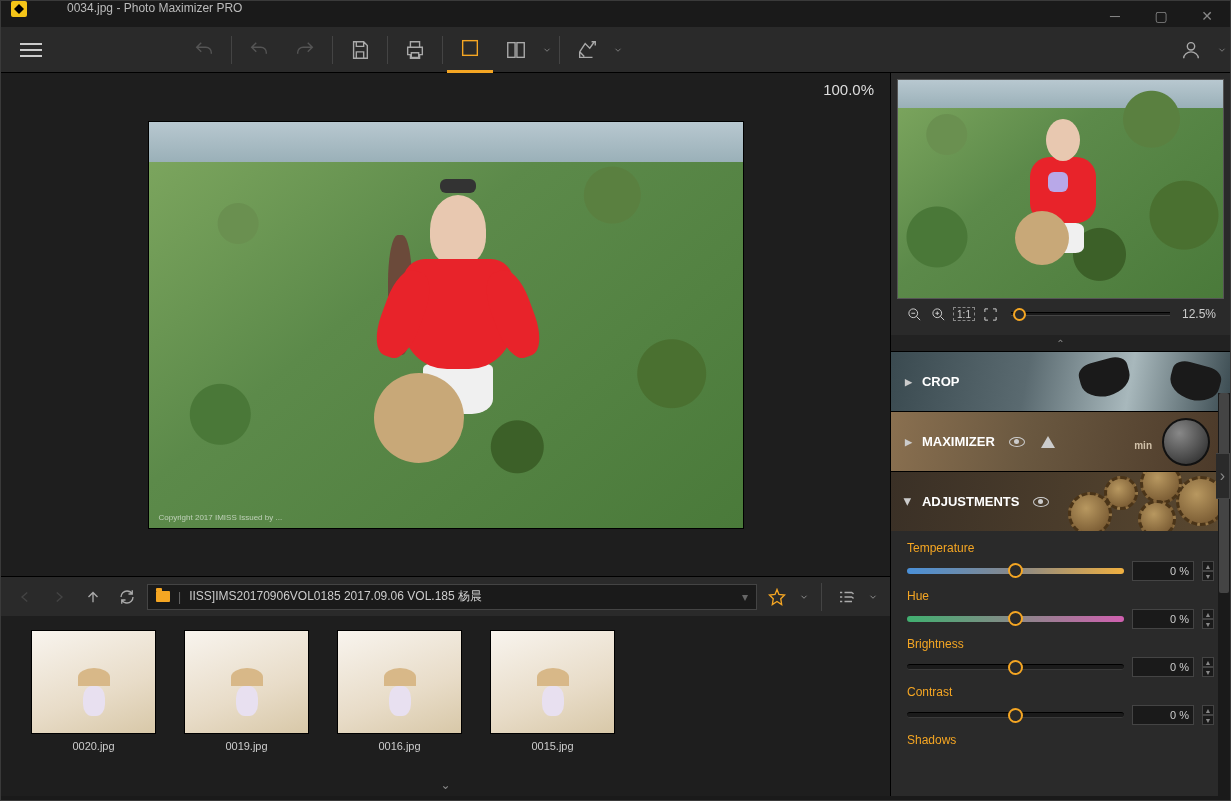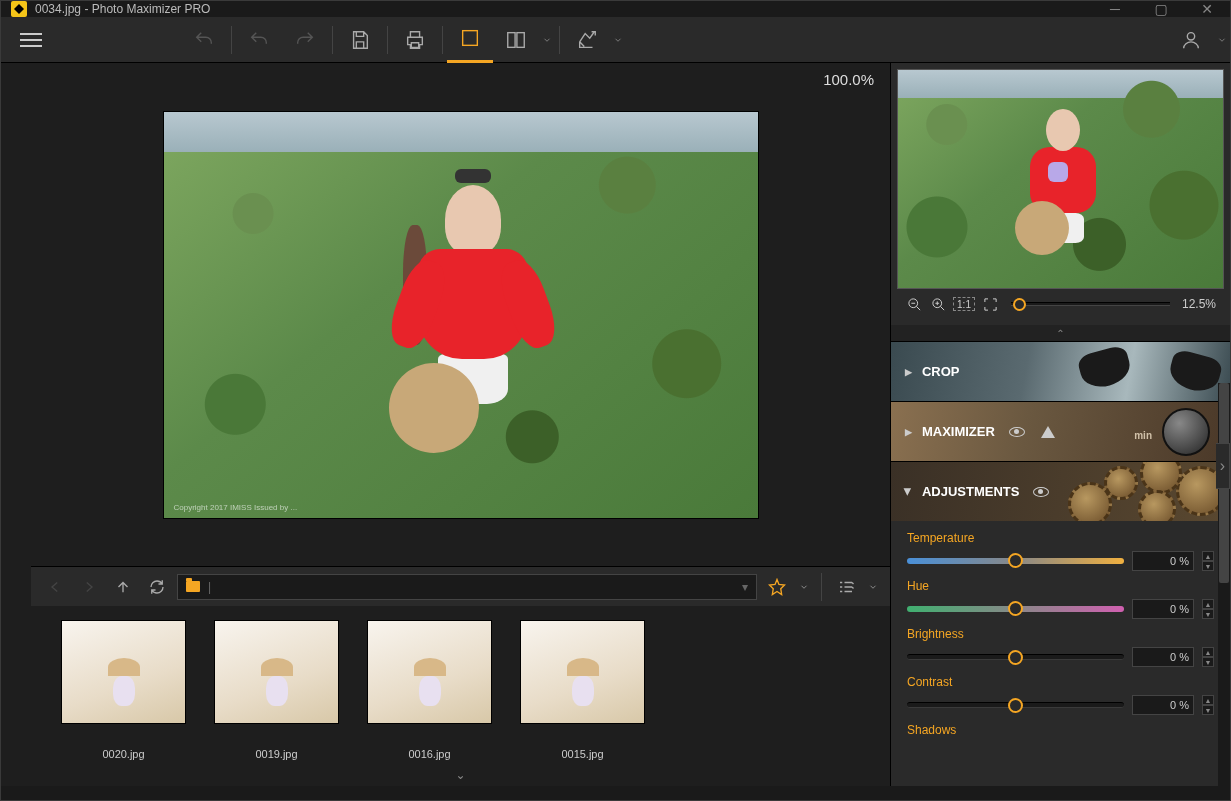--- a/index.html
+++ b/index.html
@@ -1,34 +1,34 @@
 <!DOCTYPE html>
 <html><head>
 <meta charset="utf-8">
 <style>
 * { margin:0; padding:0; box-sizing:border-box; font-family:"Segoe UI",Arial,sans-serif; user-select:none; }
 body { background:#1a1a1a; width:1231px; height:801px; overflow:hidden; border:1px solid #3a3a3a; }
-.titlebar { height:16px; background:#1a1a1a; display:flex; align-items:center; color:#bbb; font-size:12px; }
+.titlebar { height:26px; background:#1a1a1a; display:flex; align-items:flex-start; color:#bbb; font-size:12px;gap:32px; }
 .titlebar .app-icon { width:16px; height:16px; background:#f5c518; margin:0 8px 0 10px; border-radius:2px; position:relative; }
 .titlebar .app-icon:after { content:""; position:absolute; inset:3px; background:#000; clip-path:polygon(50% 0,100% 50%,50% 100%,0 50%); }
 .winctrl { margin-left:auto; display:flex; }
 .winbtn { width:46px; height:30px; display:flex; align-items:center; justify-content:center; color:#888; font-size:14px; }
 
 .toolbar { height:46px; background:#2a2a2a; display:flex; align-items:center; color:#ccc; border-bottom:1px solid #000; }
 .hamburger { width:60px; display:flex; flex-direction:column; align-items:center; justify-content:center; gap:4px; height:100%; }
 .hamburger span { width:22px; height:2px; background:#ccc; }
 .tbtn { width:46px; height:46px; display:flex; align-items:center; justify-content:center; color:#aaa; position:relative; }
 .tbtn.active { border-bottom:3px solid #f5a623; color:#f5a623; }
 .tbtn.disabled { color:#555; }
 .tbtn.small { width:16px; }
 .sep { width:1px; height:28px; background:#444; margin:0 4px; }
 .tbtn svg { width:22px; height:22px; stroke:currentColor; fill:none; stroke-width:1.5; }
 
 .main-row { display:flex; height:calc(100% - 76px); }
-.canvas-col { flex:1; display:flex; flex-direction:column; background:#1e1e1e;padding-left:30px; }
+.canvas-col { flex:1; display:flex; flex-direction:column; background:#1e1e1e; }
 .canvas-area { flex:1; position:relative; display:flex; align-items:center; justify-content:center; background:#1e1e1e; }
 .zoom-label { position:absolute; top:8px; right:16px; color:#ddd; font-size:15px; }
 .main-image { width:596px; height:408px; border:1px solid #000; background:linear-gradient(140deg,#7fa860 0%,#5c8a4a 40%,#4a7a3a 100%); position:relative; overflow:hidden; }
 .main-image .sky { position:absolute; top:0; left:0; right:0; height:40px; background:linear-gradient(#b8c8d0,#9ab0b8); }
 .main-image .person { position:absolute; left:42%; top:18%; width:120px; height:260px; }
 .main-image .head { width:56px; height:70px; background:#e8c8b0; border-radius:50% 50% 40% 40%; margin:0 auto; position:relative; }
 .main-image .hair { position:absolute; top:-8px; left:-8px; right:-8px; height:80px; background:#6b4a3a; border-radius:50% 50% 20% 20%; z-index:-1; }
 .main-image .hair2 { position:absolute; top:40px; left:-10px; width:24px; height:120px; background:#6b4a3a; border-radius:40%; }
 .main-image .torso { width:110px; height:110px; background:#e8232a; border-radius:20% 20% 40% 40%; margin:0 auto; margin-top:-6px; position:relative; }
 .main-image .arm-l { position:absolute; left:-20px; top:10px; width:40px; height:90px; background:#e8232a; border-radius:40%; transform:rotate(20deg); }
@@ -49,21 +49,21 @@
 .navbtn { width:28px; height:28px; display:flex; align-items:center; justify-content:center; color:#aaa; }
 .navbtn.disabled { color:#444; }
 .navbtn svg { width:18px; height:18px; stroke:currentColor; fill:none; stroke-width:1.8; }
 .path-box { flex:1; height:26px; background:#1a1a1a; border:1px solid #444; display:flex; align-items:center; padding:0 8px; color:#ccc; font-size:12px; gap:8px; }
 .folder-icon { width:14px; height:11px; background:#f5a623; border-radius:1px; position:relative; }
 .folder-icon:before { content:""; position:absolute; top:-3px; left:0; width:6px; height:3px; background:#f5a623; border-radius:1px 1px 0 0; }
 .star-btn { color:#f5a623; }
 
 .thumbstrip { height:180px; background:#1e1e1e; overflow:hidden; position:relative; }
 .thumbs { display:flex; gap:28px; padding:14px 30px 0 30px; }
-.thumb { width:125px; display:flex; flex-direction:column; align-items:center; gap:24px; }
+.thumb { width:125px; display:flex; flex-direction:column; align-items:center; gap:6px; }
 .thumb-img { width:125px; height:104px; background:linear-gradient(160deg,#f8f4ee 0%,#e8dcc8 60%,#d8c8a8 100%); border:1px solid #000; position:relative; overflow:hidden; }
 .thumb-img .tperson { position:absolute; left:34%; top:36%; width:40px; height:52px; }
 .thumb-img .that { width:32px; height:18px; background:#d8b888; border-radius:50% 50% 0 0; margin:0 auto; }
 .thumb-img .tbody { width:22px; height:30px; background:#e8e0f0; border-radius:40%; margin:0 auto; }
 .thumb-name { color:#ccc; font-size:11px; }
 .thumbstrip .chev { position:absolute; bottom:4px; left:50%; transform:translateX(-50%); color:#888; font-size:12px; }
 
 .side-col { width:340px; background:#2a2a2a; display:flex; flex-direction:column; border-left:1px solid #000; position:relative; }
 .side-flyout { position:absolute; right:-1px; top:380px; width:14px; height:46px; background:#2a2a2a; border:1px solid #444; border-left:none; display:flex; align-items:center; justify-content:center; color:#888; z-index:5; }
 .preview { padding:6px;text-align:center; }
@@ -255,20 +255,21 @@
           </svg>
         </div>
       <div class="navbtn">
           <svg viewBox="0 0 24 24">
             <path d="M4 12a8 8 0 018-8 8 8 0 017 4M20 12a8 8 0 01-8 8 8 8 0 01-7-4M19 3v5h-5M5 21v-5h5"></path>
           </svg>
         </div>
       <div class="path-box">
         <div class="folder-icon"></div>
         <span style="color:#666">|</span>
+        <span>IISS]IMS20170906VOL0185 2017.09.06 VOL.185 杨晨</span>
         <span style="margin-left:auto;color:#666">▾</span>
       </div>
       <div class="navbtn star-btn">
           <svg viewBox="0 0 24 24">
             <path d="M12 2l2.6 6.6L22 9.3l-5 5 1.2 7.7L12 18l-6.2 4 1.2-7.7-5-5 7.4-.7z"></path>
           </svg>
         </div>
       <div class="navbtn" style="width:14px">
           <svg viewBox="0 0 24 24" style="width:10px;height:10px">
             <path d="M6 9l6 6 6-6"></path>

